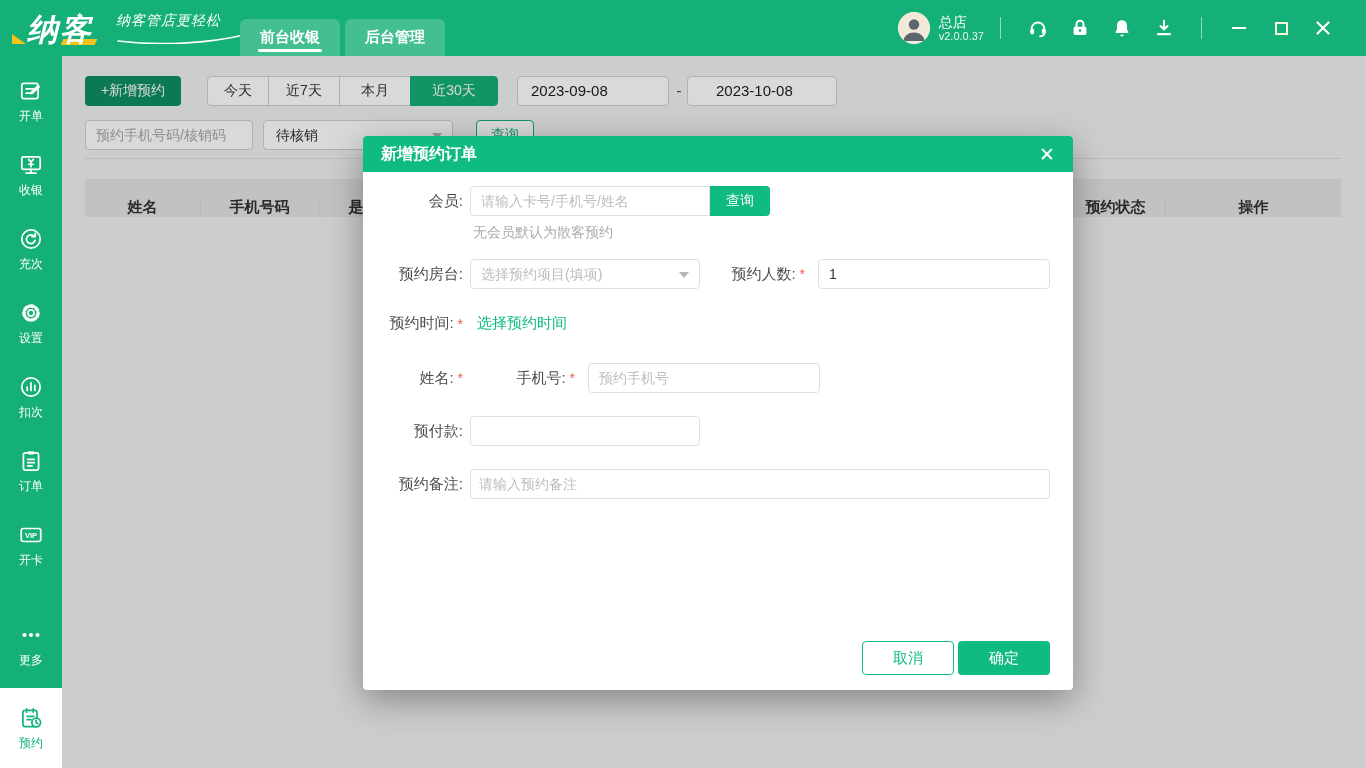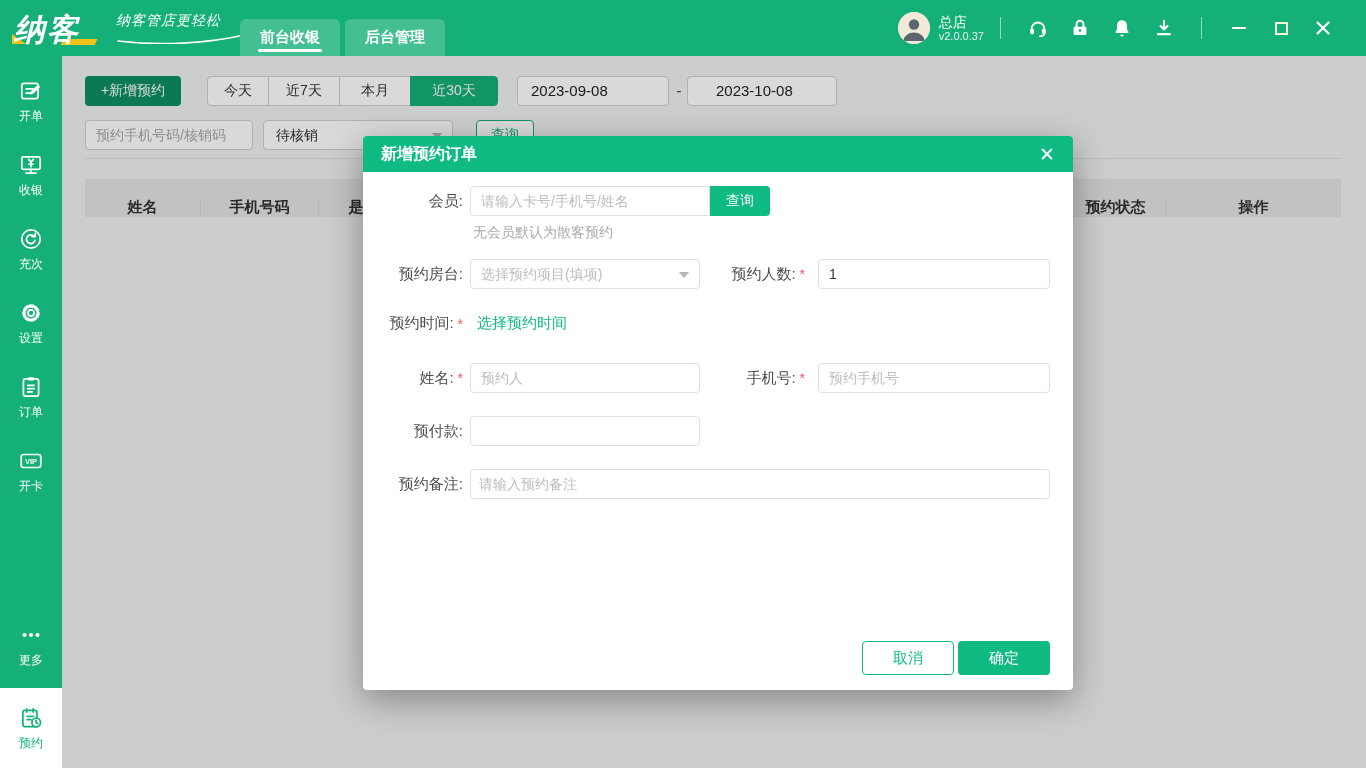--- a/index.html
+++ b/index.html
@@ -8,21 +8,21 @@
   .app { position:relative; width:1366px; height:768px; background:#f0f1f2; }
 
   
   .topbar { position:absolute; left:0; top:0; width:1366px; height:56px;
     background:#15b077; display:flex; align-items:center; z-index:20; }
   .logo-wrap { position:relative; width:108px; height:56px; }
   .logo-accent-a { position:absolute; left:12px; bottom:12px; width:0; height:0;
     border-left:14px solid #f0c419; border-top:10px solid transparent; }
   .logo-accent-b { position:absolute; left:62px; bottom:11px; width:34px; height:6px;
     background:#f0c419; transform:skewX(-25deg); }
-  .logo-text { position:absolute; left:14px; top:9px; font-size:31px; font-weight:bold;
+  .logo-text { position:absolute; left:27px; top:9px; font-size:31px; font-weight:bold;
     color:#fff; font-style:italic; letter-spacing:2px; }
   .slogan-wrap { position:relative; width:135px; margin-left:8px; color:#fff; }
   .slogan-text { font-size:14px; font-style:italic; letter-spacing:1px; white-space:nowrap; }
   .slogan-line { display:block; margin-top:2px; }
   .tabs { position:absolute; left:240px; bottom:0; display:flex; gap:5px; }
   .tab { position:relative; width:100px; height:37px; background:#43bf92;
     border-radius:6px 6px 0 0; color:#fff; font-size:15px; font-weight:bold;
     display:flex; align-items:center; justify-content:center; cursor:pointer; }
   .tab-underline { position:absolute; bottom:4px; left:18px; width:64px; height:3px;
     background:#fff; border-radius:2px; display:none; }
@@ -247,20 +247,27 @@
       <span class="side-label">充次</span>
     </div>
     <div class="side-item">
       <svg width="26" height="26" viewBox="0 0 24 24" fill="none" stroke="currentColor" stroke-linecap="round">
         <circle cx="12" cy="12" r="6.5" stroke-width="3.2" stroke-dasharray="3.4 2.4"></circle>
         <circle cx="12" cy="12" r="2.8" stroke-width="1.6"></circle>
       </svg>
       <span class="side-label">设置</span>
     </div>
     <div class="side-item">
+      <svg width="26" height="26" viewBox="0 0 24 24" fill="none" stroke="currentColor" stroke-width="1.6" stroke-linecap="round">
+        <circle cx="12" cy="12" r="8.5"></circle>
+        <path d="M8.5 15.2v-3.2M12 15.2V8.2M15.5 15.2v-4.7"></path>
+      </svg>
+      <span class="side-label">扣次</span>
+    </div>
+    <div class="side-item">
       <svg width="26" height="26" viewBox="0 0 24 24" fill="none" stroke="currentColor" stroke-width="1.6" stroke-linecap="round" stroke-linejoin="round">
         <rect x="5" y="4.5" width="14" height="16" rx="2"></rect>
         <path d="M9.5 3h5v3h-5z" fill="currentColor" stroke="none"></path>
         <path d="M9 10.5h6M9 13.5h6M9 16.5h4"></path>
       </svg>
       <span class="side-label">订单</span>
     </div>
     <div class="side-item">
       <svg width="26" height="26" viewBox="0 0 24 24" fill="none" stroke="currentColor" stroke-width="1.6">
         <rect x="3" y="6" width="18" height="12" rx="2"></rect>
@@ -351,21 +358,20 @@
         <span class="req">*</span>
       </div>
       <span class="time-link">选择预约时间</span>
     </div>
 
     <div class="mrow r-name">
       <div class="mlabel">
         <span>姓名:</span>
         <span class="req">*</span>
       </div>
-      <input class="minput w230" type="text" placeholder="预约人" style="">
       <div class="mlabel2">
         <span>手机号:</span>
         <span class="req">*</span>
       </div>
       <input class="minput col2-input" type="text" placeholder="预约手机号" style="">
     </div>
 
     <div class="mrow r-prepay">
       <div class="mlabel">预付款:</div>
       <input class="minput w230" type="text" style="">

